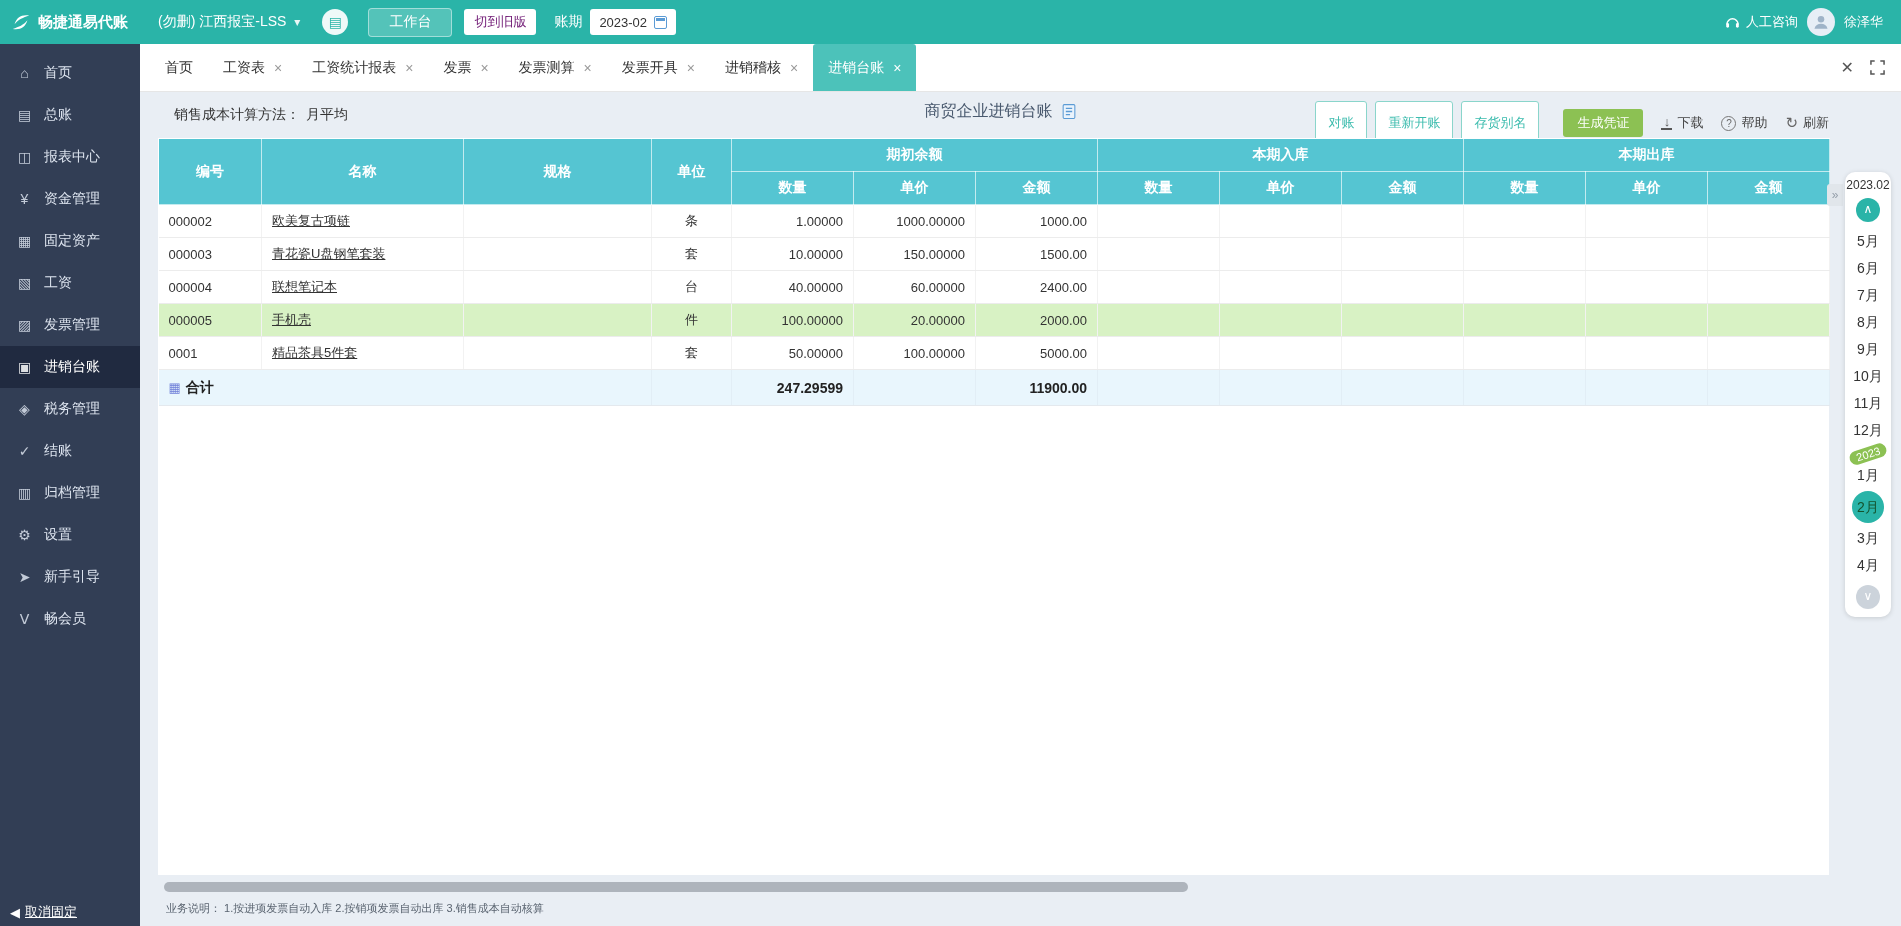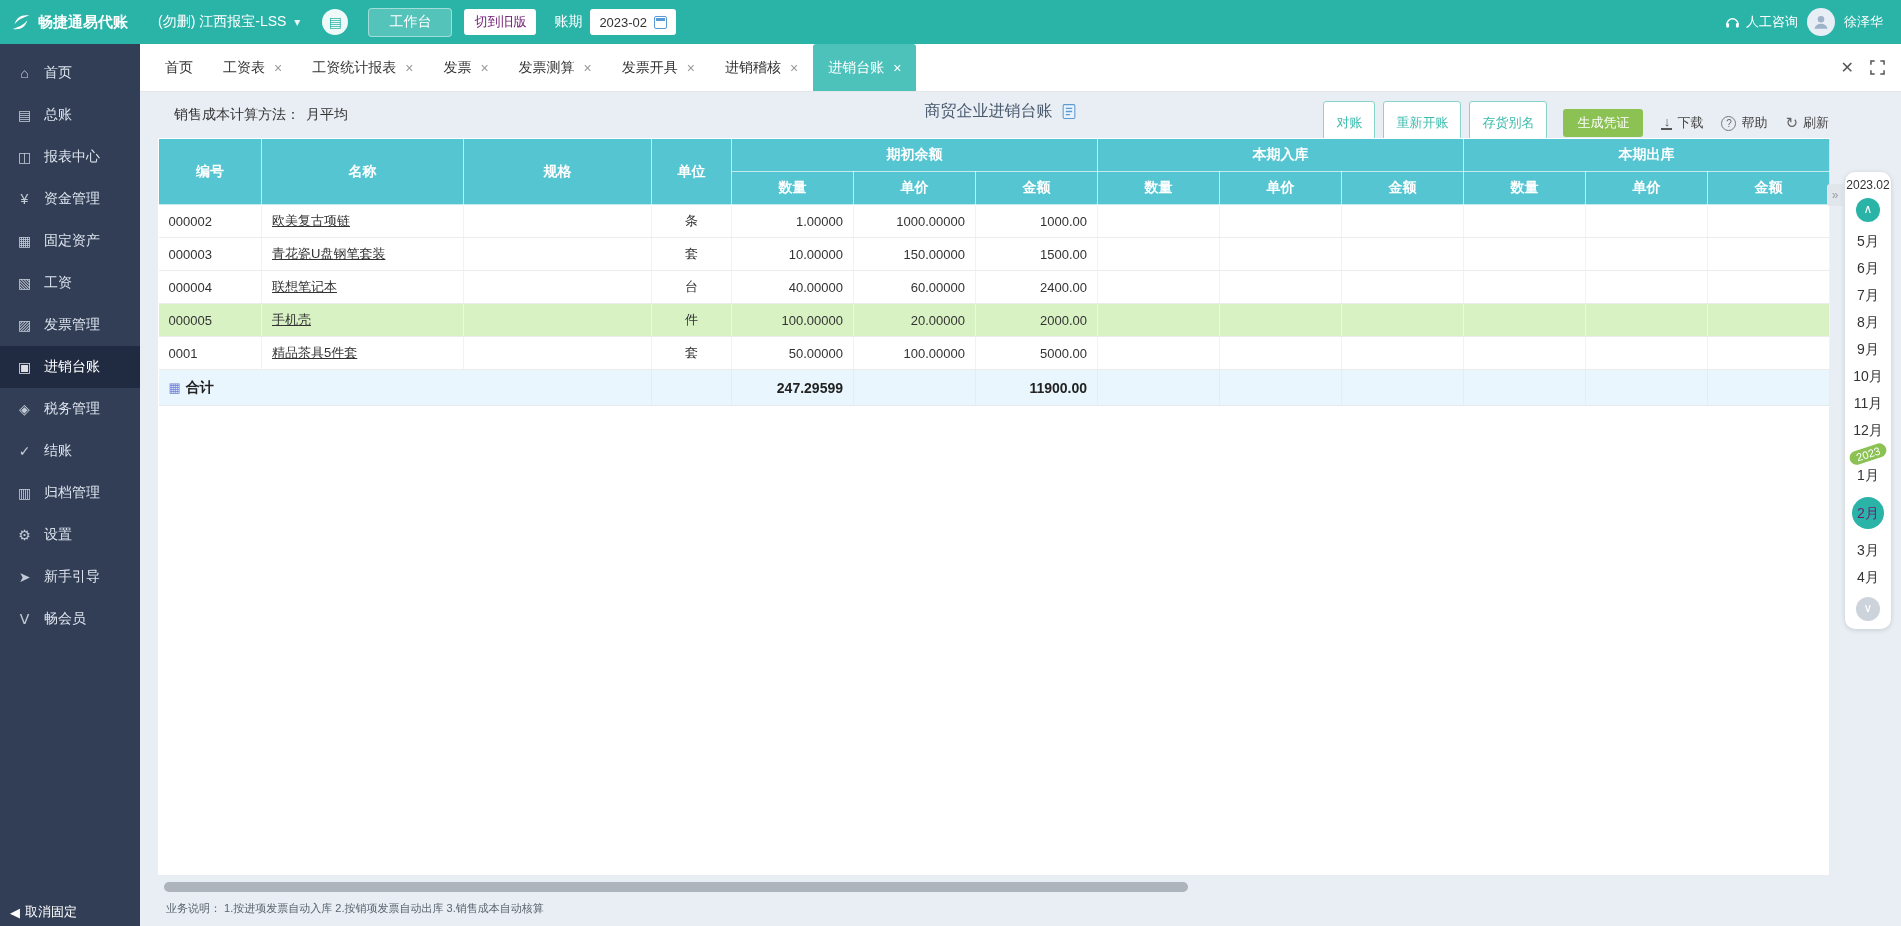--- a/index.html
+++ b/index.html
@@ -25,21 +25,21 @@
 
   
   .main { display:flex; height:882px; }
 
   
   .sidebar { width:140px; background:#323e55; position:relative; padding-top:8px; flex:none; }
   .side-item { height:42px; display:flex; align-items:center; gap:11px; padding-left:16px; color:#dde4ef; font-size:14px; cursor:pointer; white-space:nowrap; }
   .side-item.active { background:#202a40; color:#fff; }
   .side-item .sicon { width:17px; text-align:center; font-size:14px; opacity:.85; }
   .unpin { position:absolute; left:10px; bottom:5px; display:flex; align-items:center; gap:5px; color:#fff; font-size:13px; cursor:pointer; }
-  .unpin .unpin-text { }
+  .unpin .unpin-text { text-decoration:underline; }
 
   
   .content { position:relative; flex:1; height:882px; background:#e9eef4; }
 
   
   .tabbar { position:absolute; top:0; left:0; right:0; height:47px; background:#fff; display:flex; align-items:center; padding-left:10px; box-shadow:0 1px 0 #e6e6e6; z-index:3; }
   .tab { height:47px; display:flex; align-items:center; gap:9px; padding:0 15px; font-size:14px; color:#333; cursor:pointer; white-space:nowrap; }
   .tab .tab-x { font-size:14px; color:#999; }
   .tab.active { background:#4cc2ba; color:#fff; border-radius:3px 3px 0 0; }
   .tab.active .tab-x { color:#fff; }
@@ -47,21 +47,21 @@
   .tool-x { font-size:16px; color:#555; cursor:pointer; }
   .tool-expand { cursor:pointer; display:flex; }
 
   
   .page-header { position:absolute; top:47px; left:8px; right:0; height:47px; }
   .cost-method { position:absolute; left:26px; top:15px; font-size:14px; color:#333; }
   .cost-method b { font-weight:normal; margin-left:6px; }
   .page-title { position:absolute; left:853px; top:10px; transform:translateX(-50%); display:flex; align-items:center; gap:8px; font-size:16px; color:#49596e; white-space:nowrap; }
   .header-actions { position:absolute; right:72px; top:10px; display:flex; align-items:center; }
   .btn-outline { height:44px; padding:0 12px; margin-left:8px; background:#fff; border:1px solid #8ad5cb; border-radius:3px; color:#3cbcae; font-size:13px; cursor:pointer; }
-  .btn-green { height:28px; padding:0 14px; margin-left:16px; background:#8cc153; border:none; border-radius:3px; color:#fff; font-size:13px; cursor:pointer; }
+  .btn-green { height:28px; padding:0 14px; margin-left:24px; background:#8cc153; border:none; border-radius:3px; color:#fff; font-size:13px; cursor:pointer; }
   .htool { display:flex; align-items:center; gap:5px; margin-left:18px; font-size:13px; color:#444; cursor:pointer; }
   .icon-download { display:inline-flex; flex-direction:column; align-items:center; line-height:.9; font-size:13px; color:#555; }
   .icon-download::after { content:""; width:11px; height:2px; background:#555; margin-top:1px; }
   .icon-help { width:15px; height:15px; border:1px solid #777; border-radius:50%; color:#666; font-size:10px; display:inline-flex; align-items:center; justify-content:center; }
   .icon-refresh { font-size:15px; color:#666; }
 
   
   .card { position:absolute; left:18px; top:94px; width:1671px; height:737px; background:#fff; }
   table { width:1671px; table-layout:fixed; border-collapse:collapse; }
   thead th { background:#55c5d2; color:#fff; font-size:14px; font-weight:bold; height:33px; border:1px solid rgba(255,255,255,.65); }
@@ -76,21 +76,21 @@
   .sum-icon { color:#6f7fd8; font-size:13px; margin-right:5px; font-weight:normal; }
 
   
   .panel-collapse { position:absolute; right:58px; top:140px; width:16px; height:22px; background:#e1e6eb; color:#96a0ab; font-size:12px; line-height:22px; text-align:center; border-radius:3px 0 0 3px; cursor:pointer; z-index:4; }
   .period-panel { position:absolute; right:10px; top:128px; width:46px; background:#fff; border-radius:10px; box-shadow:0 1px 5px rgba(0,0,0,.15); text-align:center; padding:6px 0 8px; z-index:4; }
   .period-current { font-size:12px; color:#333; white-space:nowrap; margin-bottom:6px; }
   .arrow-circle { width:24px; height:24px; border-radius:50%; margin:2px auto 6px; color:#fff; font-size:12px; line-height:23px; cursor:pointer; }
   .arrow-up { background:#2ab4a8; }
   .arrow-down { background:#ccd3db; margin-top:6px; margin-bottom:0; }
   .month-item { height:27px; line-height:27px; font-size:14px; color:#333; cursor:pointer; }
-  .month-item.active { width:32px; height:32px; line-height:32px; border-radius:50%; background:#2ab4a8; color:#701a75; margin:8px auto; }
+  .month-item.active { width:32px; height:32px; line-height:32px; border-radius:50%; background:#2ab4a8; color:#14532d; margin:2px auto; }
   .year-badge { display:inline-block; background:#8cc153; color:#fff; font-size:11px; padding:1px 7px; border-radius:9px; transform:rotate(-18deg); margin:-2px 0; }
 
   
   .hscroll { position:absolute; left:24px; top:838px; width:1024px; height:10px; border-radius:5px; background:#aeb4bc; cursor:pointer; }
   .footer-note { position:absolute; left:26px; top:857px; font-size:11px; color:#5a6470; }
 </style>
 </head>
 <body>
 
 <div class="topbar">

